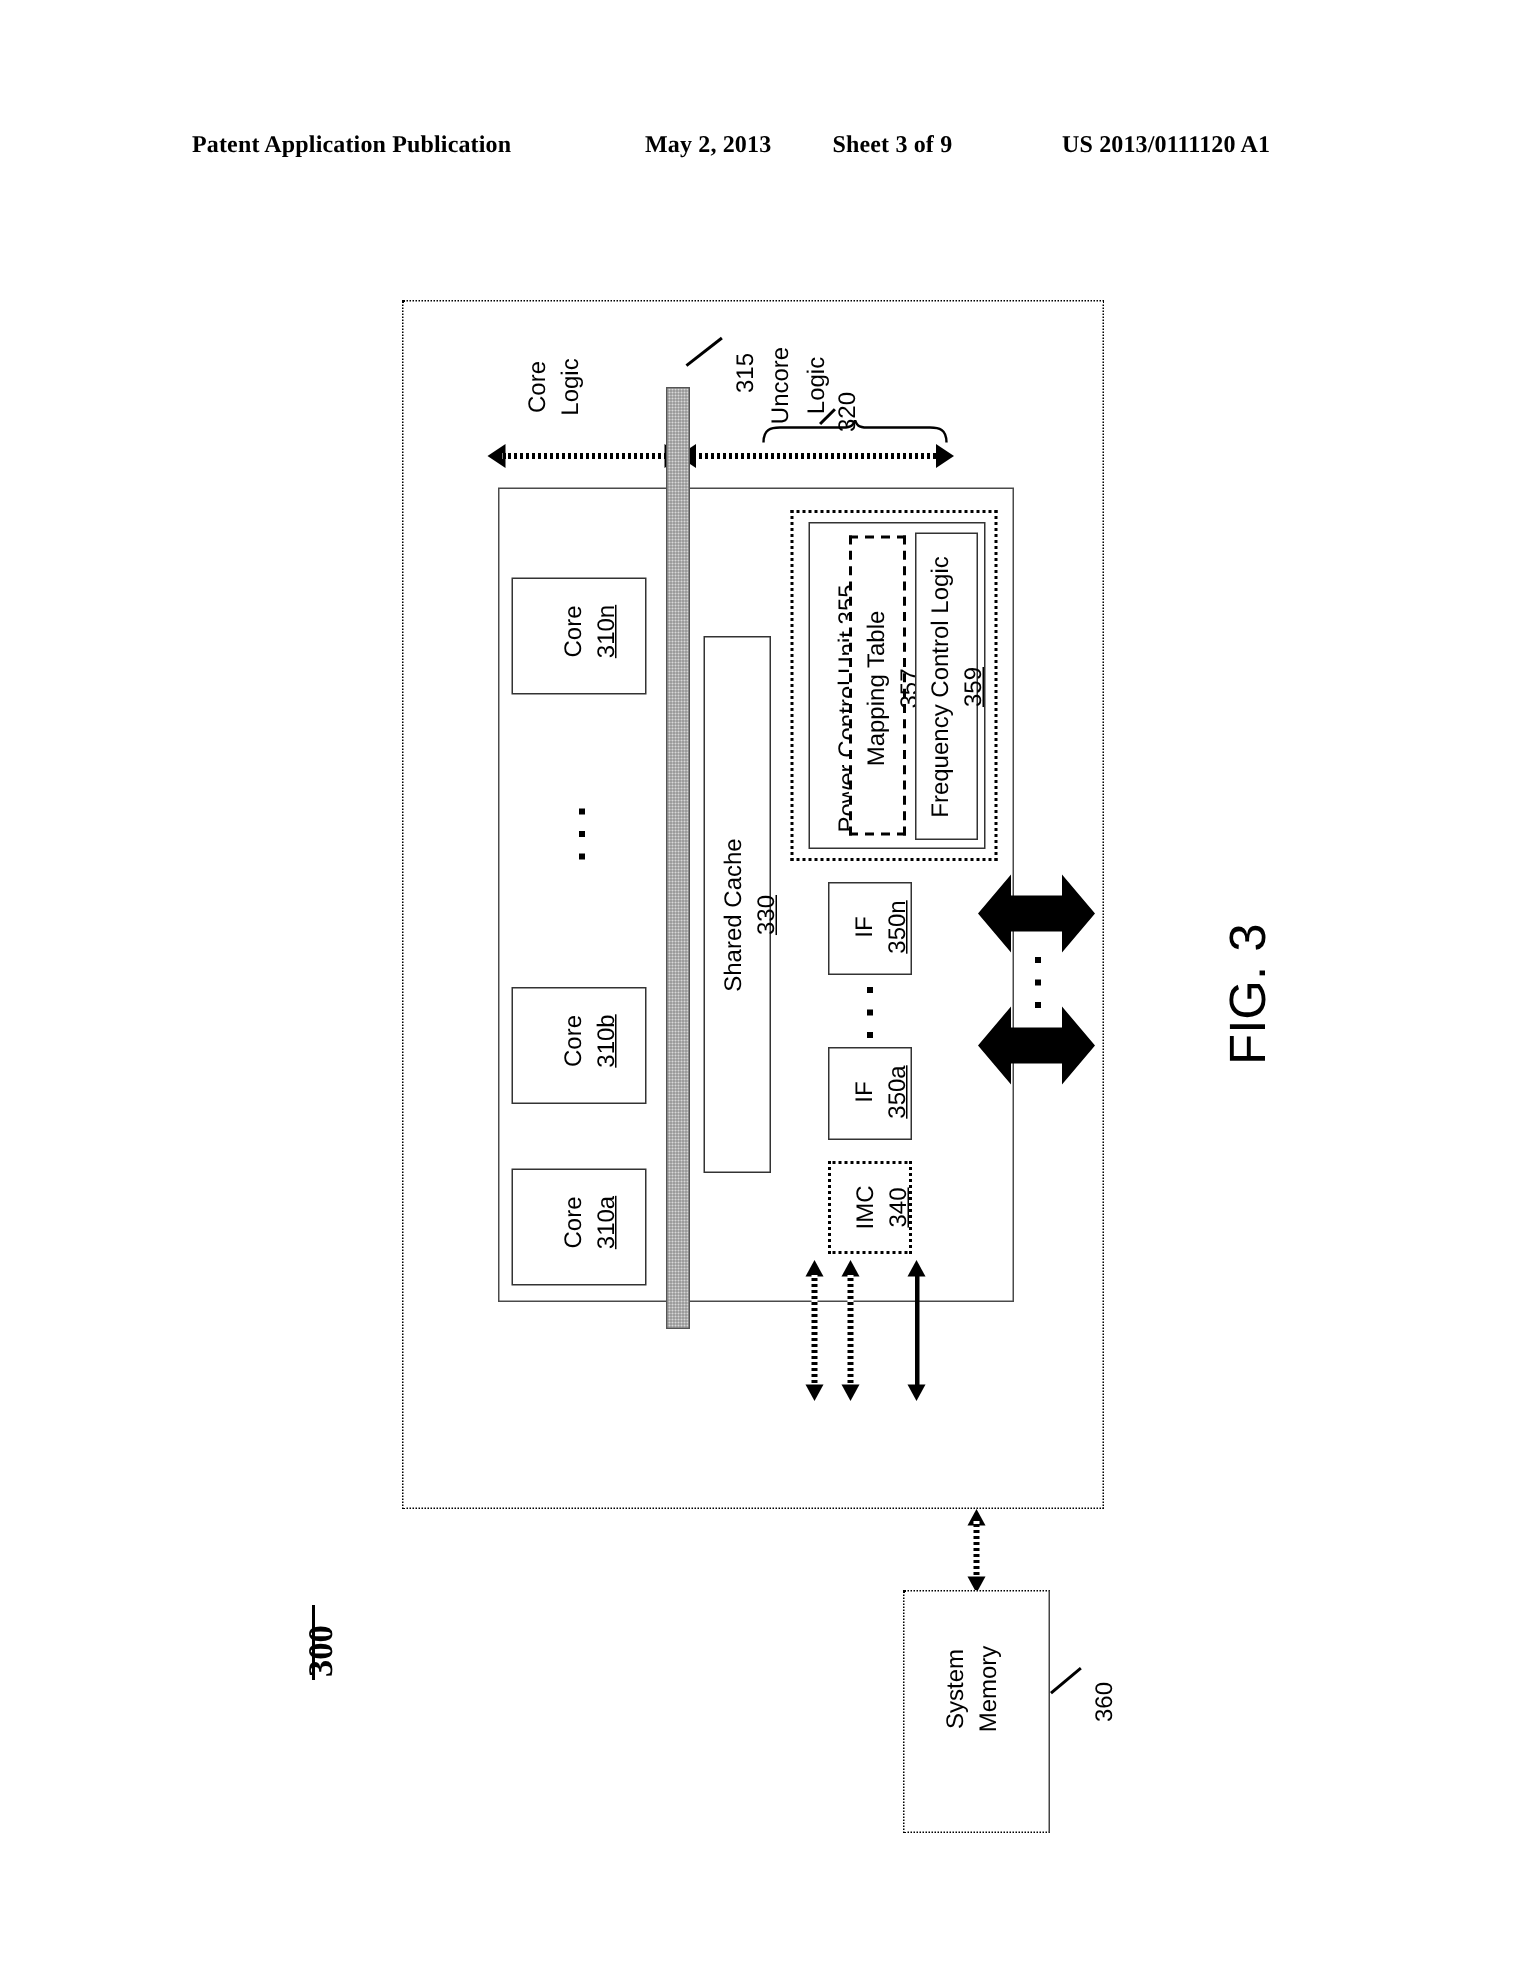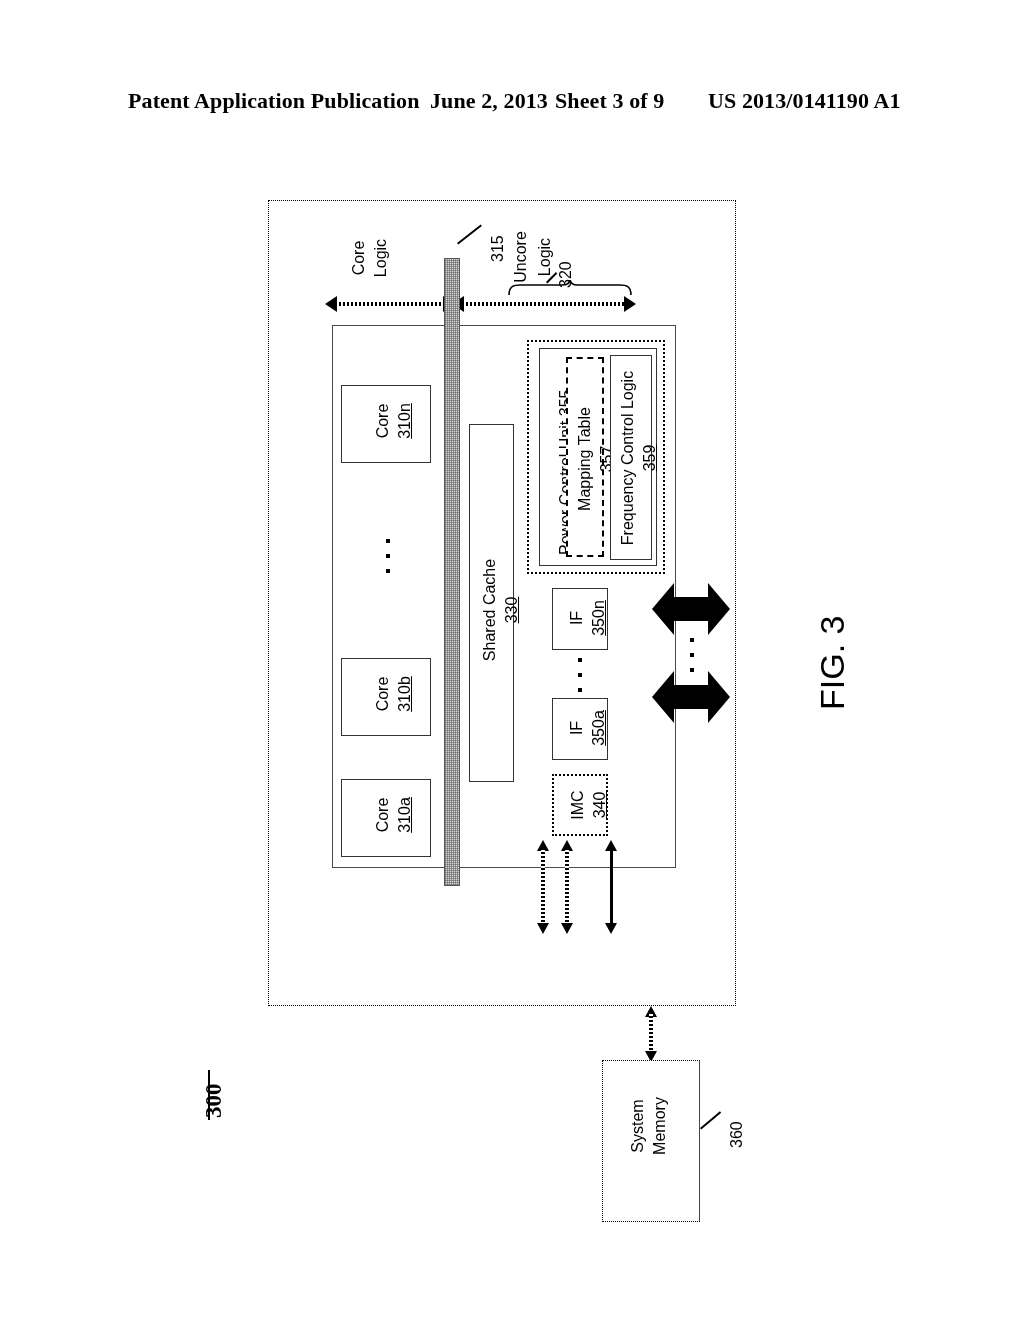--- a/index.html
+++ b/index.html
@@ -19,21 +19,21 @@
 
   
   #pub-header {
     position: absolute;
     left: 0;
     top: 88px;
     width: 1024px;
     height: 30px;
     font-family: "Liberation Serif", serif;
     font-weight: bold;
-    font-size: 22px;
+    font-size: 16px;
     letter-spacing: 0.1px;
     white-space: nowrap;
   }
   #pub-header .hl { position: absolute; top: 0; }
   #hdr-title { left: 128px; }
   #hdr-date  { left: 430px; }
   #hdr-sheet { left: 555px; }
   #hdr-num   { left: 708px; }
 
   
@@ -261,23 +261,23 @@
   .ulbar {
     position: absolute;
     background: #000;
   }
 </style>
 </head>
 <body>
 
 <div id="pub-header">
   <span class="hl" id="hdr-title">Patent Application Publication</span>
-  <span class="hl" id="hdr-date">June 2, 2013</span>
+  <span class="hl" id="hdr-date">May 2, 2013</span>
   <span class="hl" id="hdr-sheet">Sheet 3 of 9</span>
-  <span class="hl" id="hdr-num">US 2013/0141190 A1</span>
+  <span class="hl" id="hdr-num">US 2013/0111120 A1</span>
 </div>
 
 <div id="figure">
 
   <div class="box" id="outer-chip"></div>
 
   <div class="box" id="inner-die"></div>
 
   <div class="span-arrow" id="span-core">
     <span class="hl"></span>

